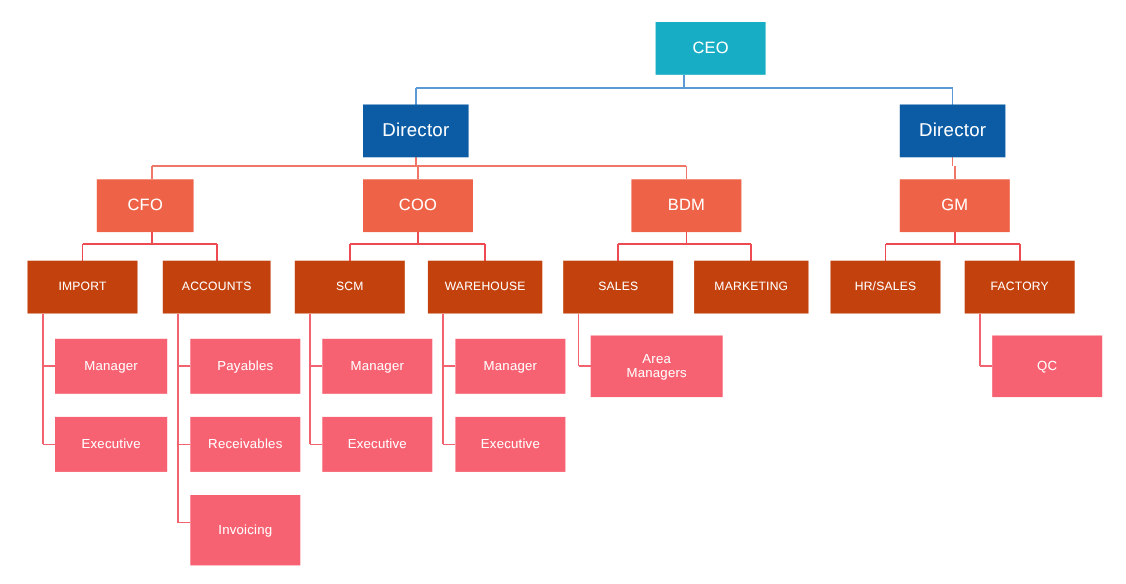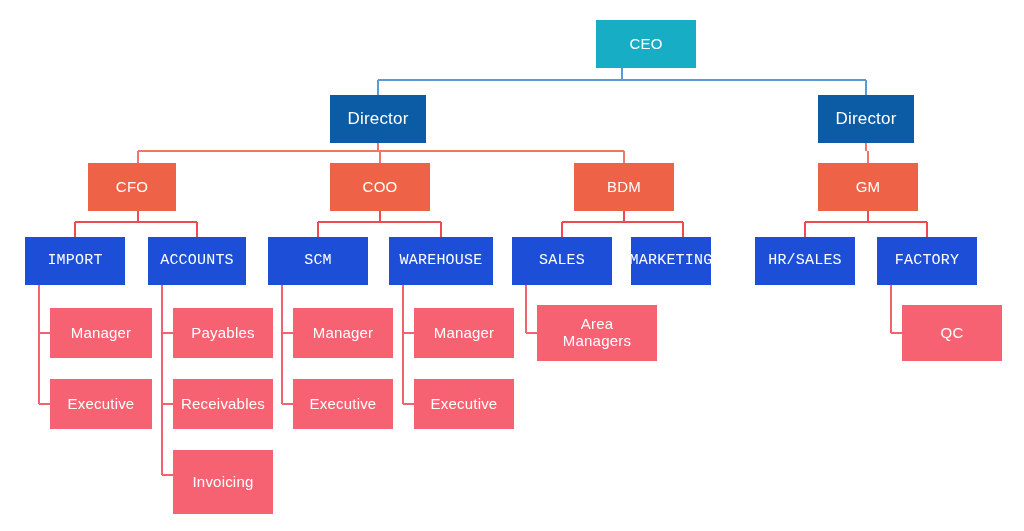--- a/index.html
+++ b/index.html
@@ -35,22 +35,22 @@
     text-align: center;
     color: #ffffff;
     line-height: 1.12;
     letter-spacing: 0.2px;
     white-space: pre-line;
     overflow: hidden;
   }
   .node.lvl-ceo      { background: #17ADC4; font-size: 15px; }
   .node.lvl-director { background: #0B5CA5; font-size: 17px; }
   .node.lvl-chief    { background: #EE6348; font-size: 15px; }
-  .node.lvl-dept     { background: #1d4ed8; font-size: 15px; font-family: Liberation Mono, monospace; }
-  .node.lvl-role     { background: #F76272; font-size: 15px; }
+  .node.lvl-dept     { background: #c2410c; font-size: 11px; }
+  .node.lvl-role     { background: #F76272; font-size: 12px; }
 </style>
 </head>
 <body>
 
 <div id="chart-canvas">
   <svg id="connector-layer" viewBox="0 0 1024 531" xmlns="http://www.w3.org/2000/svg">
       <line x1="622" y1="68" x2="622" y2="80" stroke="#5B9BD5" stroke-width="1.6" shape-rendering="crispEdges"></line>
       <line x1="378" y1="80" x2="866" y2="80" stroke="#5B9BD5" stroke-width="1.6" shape-rendering="crispEdges"></line>
       <line x1="378" y1="80" x2="378" y2="95" stroke="#5B9BD5" stroke-width="1.6" shape-rendering="crispEdges"></line>
       <line x1="866" y1="80" x2="866" y2="95" stroke="#5B9BD5" stroke-width="1.6" shape-rendering="crispEdges"></line>
@@ -101,21 +101,21 @@
       <div class="node lvl-director" style="left: 818px; top: 95px; width: 96px; height: 48px;"><span>Director</span></div>
       <div class="node lvl-chief" style="left: 88px; top: 163px; width: 88px; height: 48px; align-items: center;"><span>CFO</span></div>
       <div class="node lvl-chief" style="left: 330px; top: 163px; width: 100px; height: 48px;"><span>COO</span></div>
       <div class="node lvl-chief" style="left: 574px; top: 163px; width: 100px; height: 48px;"><span>BDM</span></div>
       <div class="node lvl-chief" style="left: 818px; top: 163px; width: 100px; height: 48px;"><span>GM</span></div>
       <div class="node lvl-dept" style="left: 25px; top: 237px; width: 100px; height: 48px;"><span>IMPORT</span></div>
       <div class="node lvl-dept" style="left: 148px; top: 237px; width: 98px; height: 48px;"><span>ACCOUNTS</span></div>
       <div class="node lvl-dept" style="left: 268px; top: 237px; width: 100px; height: 48px;"><span>SCM</span></div>
       <div class="node lvl-dept" style="left: 389px; top: 237px; width: 104px; height: 48px;"><span>WAREHOUSE</span></div>
       <div class="node lvl-dept" style="left: 512px; top: 237px; width: 100px; height: 48px;"><span>SALES</span></div>
-      <div class="node lvl-dept" style="left: 631px; top: 237px; width: 80px; height: 48px;"><span>MARKETING</span></div>
+      <div class="node lvl-dept" style="left: 631px; top: 237px; width: 104px; height: 48px;"><span>MARKETING</span></div>
       <div class="node lvl-dept" style="left: 755px; top: 237px; width: 100px; height: 48px;"><span>HR/SALES</span></div>
       <div class="node lvl-dept" style="left: 877px; top: 237px; width: 100px; height: 48px;"><span>FACTORY</span></div>
       <div class="node lvl-role" style="left: 50px; top: 308px; width: 102px; height: 50px;"><span>Manager</span></div>
       <div class="node lvl-role" style="left: 50px; top: 379px; width: 102px; height: 50px;"><span>Executive</span></div>
       <div class="node lvl-role" style="left: 173px; top: 308px; width: 100px; height: 50px;"><span>Payables</span></div>
       <div class="node lvl-role" style="left: 173px; top: 379px; width: 100px; height: 50px;"><span>Receivables</span></div>
       <div class="node lvl-role" style="left: 173px; top: 450px; width: 100px; height: 64px; justify-content: center;"><span>Invoicing</span></div>
       <div class="node lvl-role" style="left: 293px; top: 308px; width: 100px; height: 50px;"><span>Manager</span></div>
       <div class="node lvl-role" style="left: 293px; top: 379px; width: 100px; height: 50px;"><span>Executive</span></div>
       <div class="node lvl-role" style="left: 414px; top: 308px; width: 100px; height: 50px;"><span>Manager</span></div>

